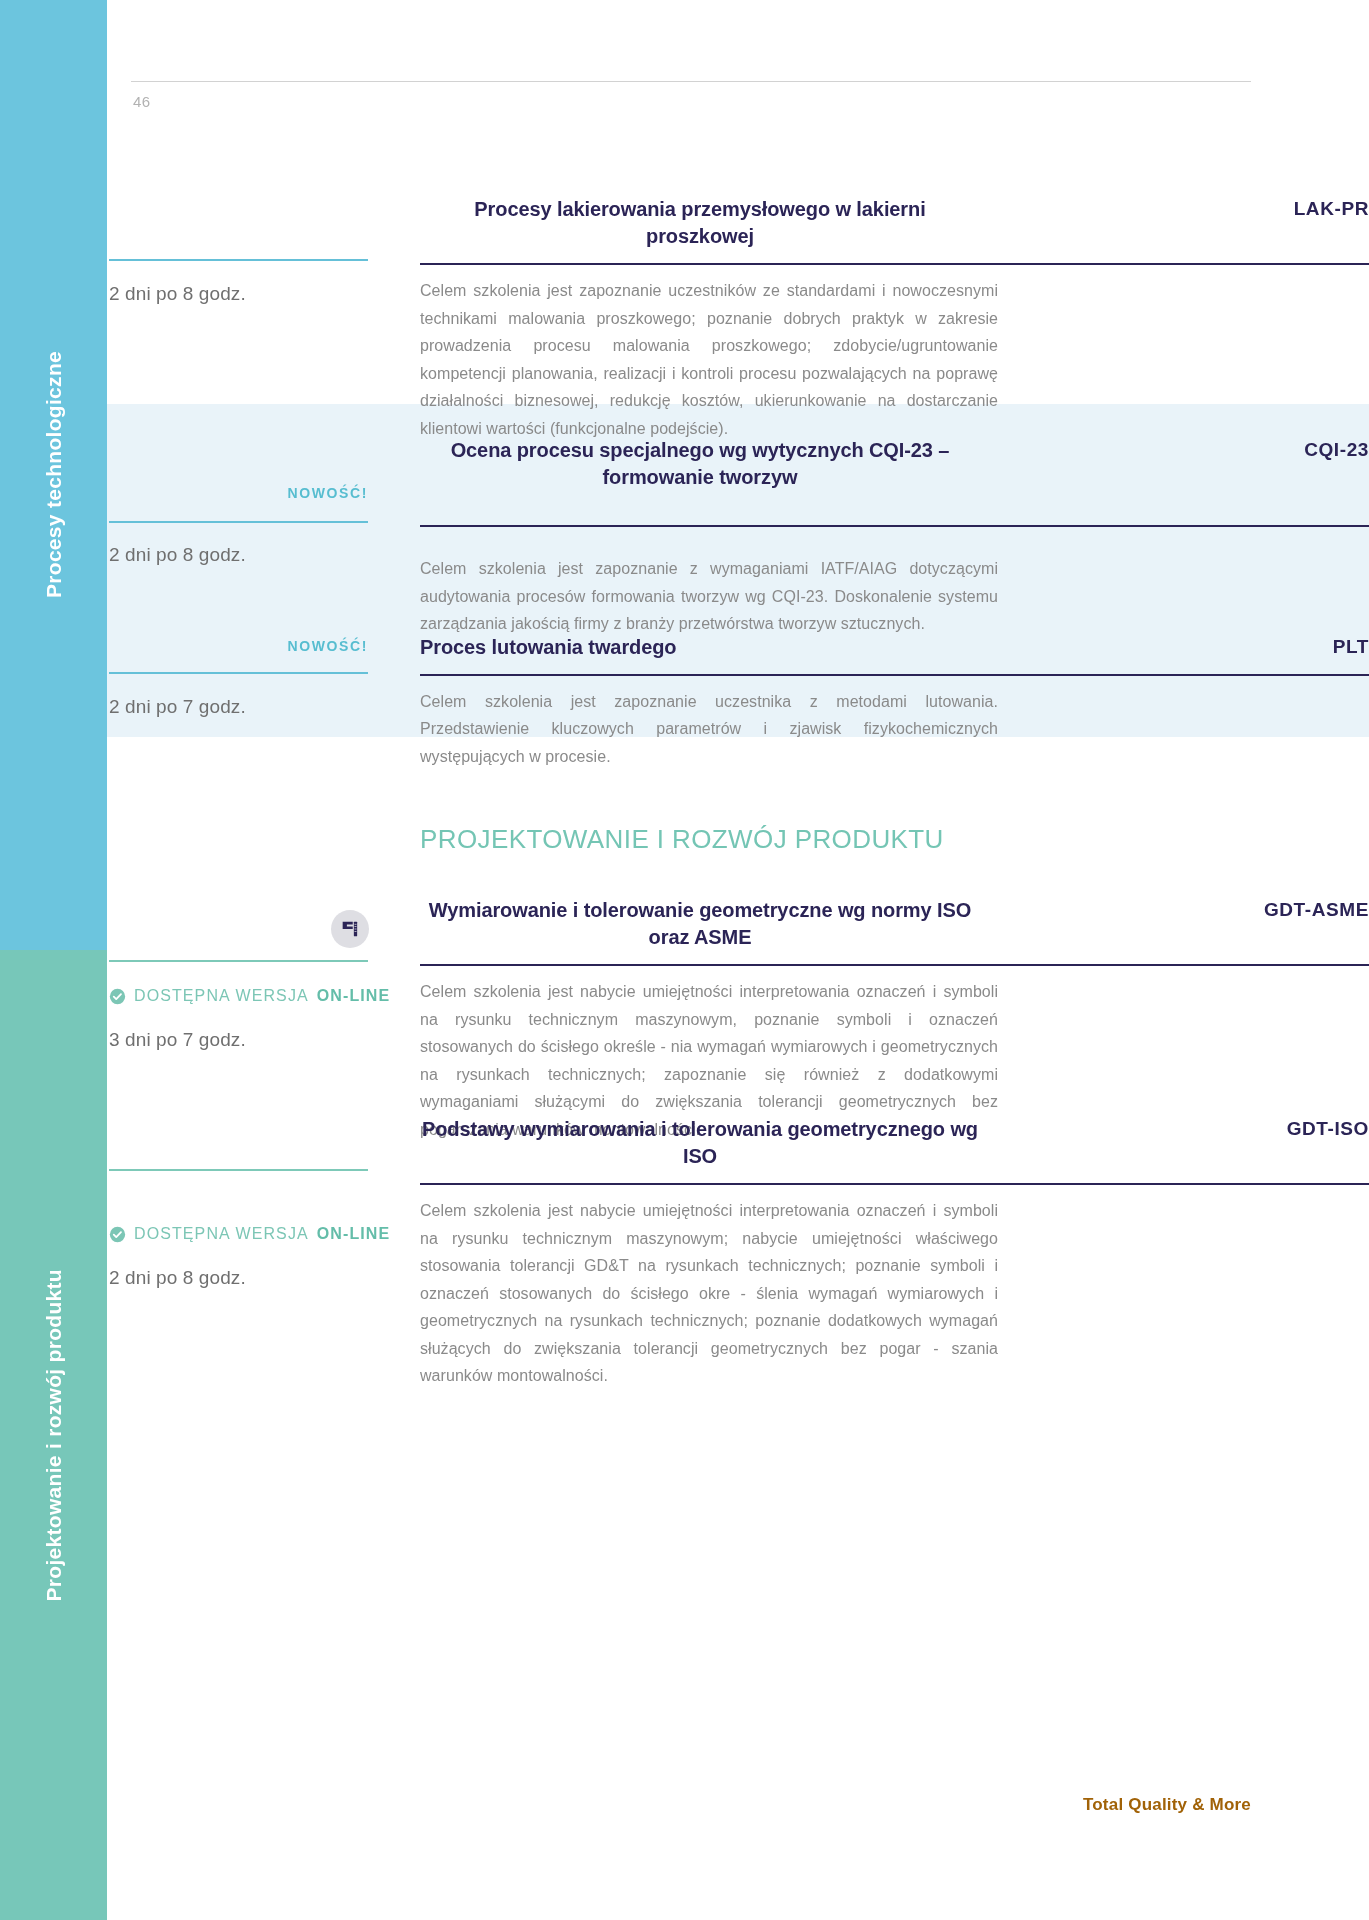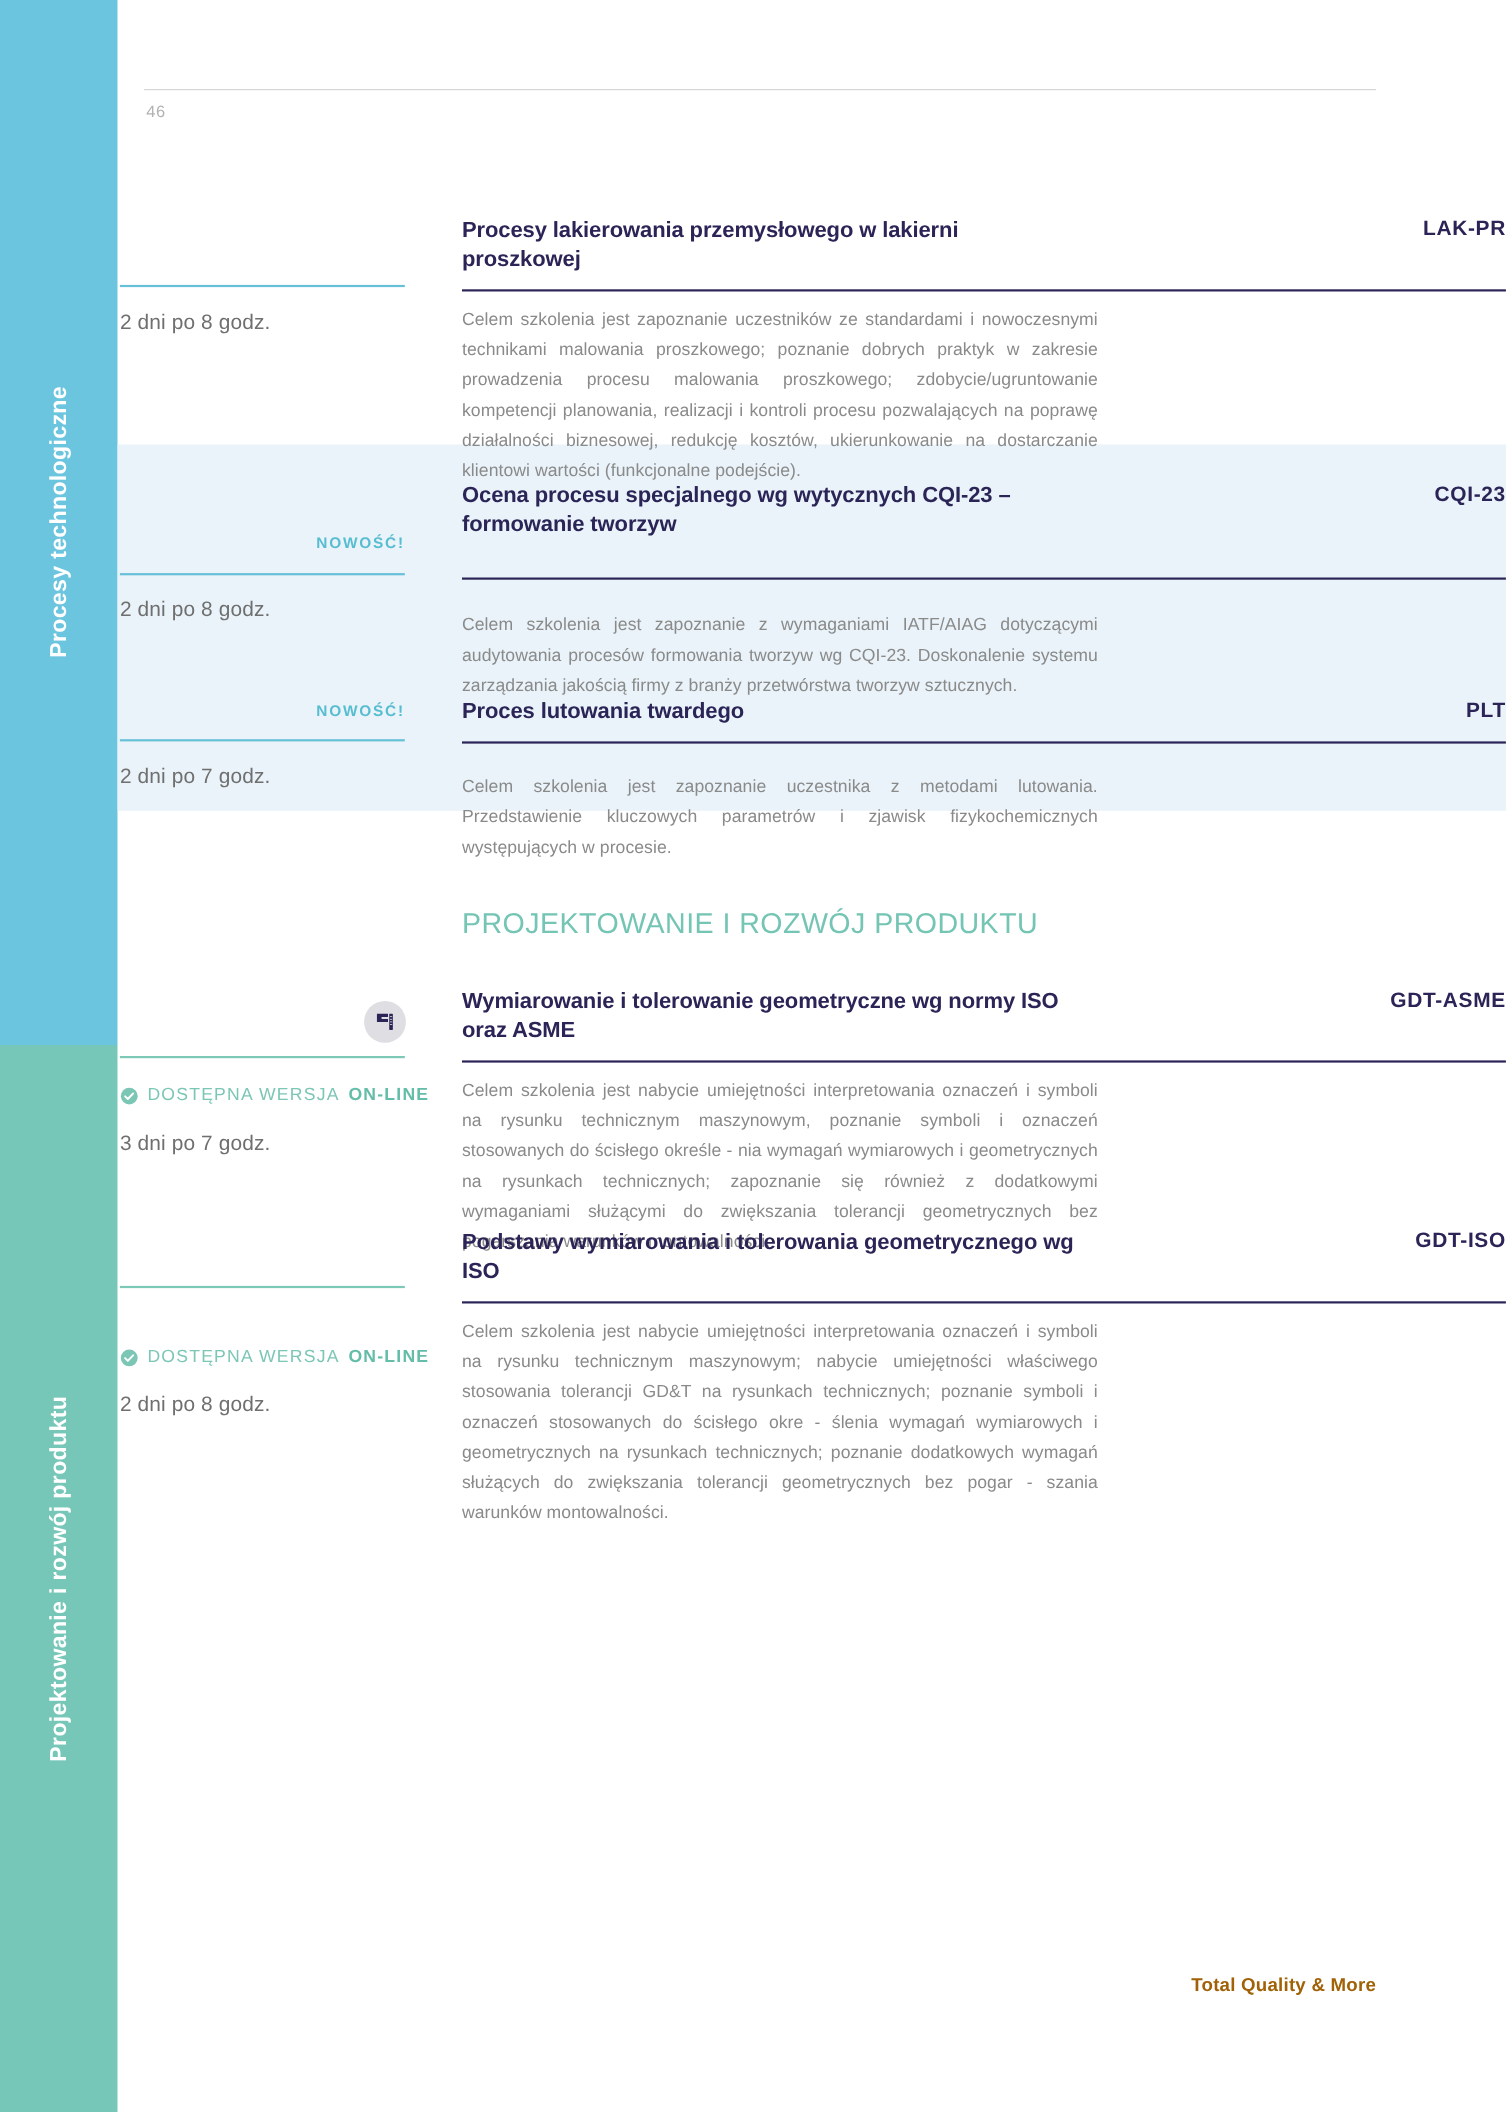--- a/index.html
+++ b/index.html
@@ -161,20 +161,21 @@
     display: flex;
     align-items: center;
     justify-content: center;
   }
 
   .course-head {
     display: flex;
     align-items: flex-start;
     justify-content: space-between;
     gap: 20px;
+    text-align: center;
   }
   .course-title {
     font-size: 20px;
     font-weight: bold;
     line-height: 1.33;
     color: #2b2456;
     letter-spacing: -0.1px;
     max-width: 560px;
   }
   .course-code {
@@ -271,21 +272,21 @@
       <div class="badge-new" style="top:4px;">NOWOŚĆ!</div>
       <div class="meta-rule" style="top:38px;"></div>
       <div class="duration" style="top:62px;">2 dni po 7 godz.</div>
     </div>
     <div class="right-col">
       <div class="course-head">
         <div class="course-title">Proces lutowania twardego</div>
         <div class="course-code">PLT</div>
       </div>
       <div class="head-rule" style="margin-top:13px;"></div>
-      <div class="course-desc" style="margin-top:26px;width:578px;">Celem szkolenia jest zapoznanie uczestnika z metodami lutowania. Przedstawienie kluczowych parametrów i zjawisk fizykochemicznych występujących w procesie.</div>
+      <div class="course-desc" style="margin-top:12px;width:578px;">Celem szkolenia jest zapoznanie uczestnika z metodami lutowania. Przedstawienie kluczowych parametrów i zjawisk fizykochemicznych występujących w procesie.</div>
     </div>
   </div>
 
   <div class="section-heading" style="left:313px;top:824px;">PROJEKTOWANIE I ROZWÓJ PRODUKTU</div>
 
   <div class="course" style="top:897px;">
     <div class="left-col">
       <div class="icon-circle" style="left:224px;top:13px;">
         <svg width="22" height="22" viewBox="0 0 24 24" aria-hidden="true">
           <path d="M4 4h11v3.2H8.6v2.0H15V12H4V4z" fill="#2b2456"></path>

